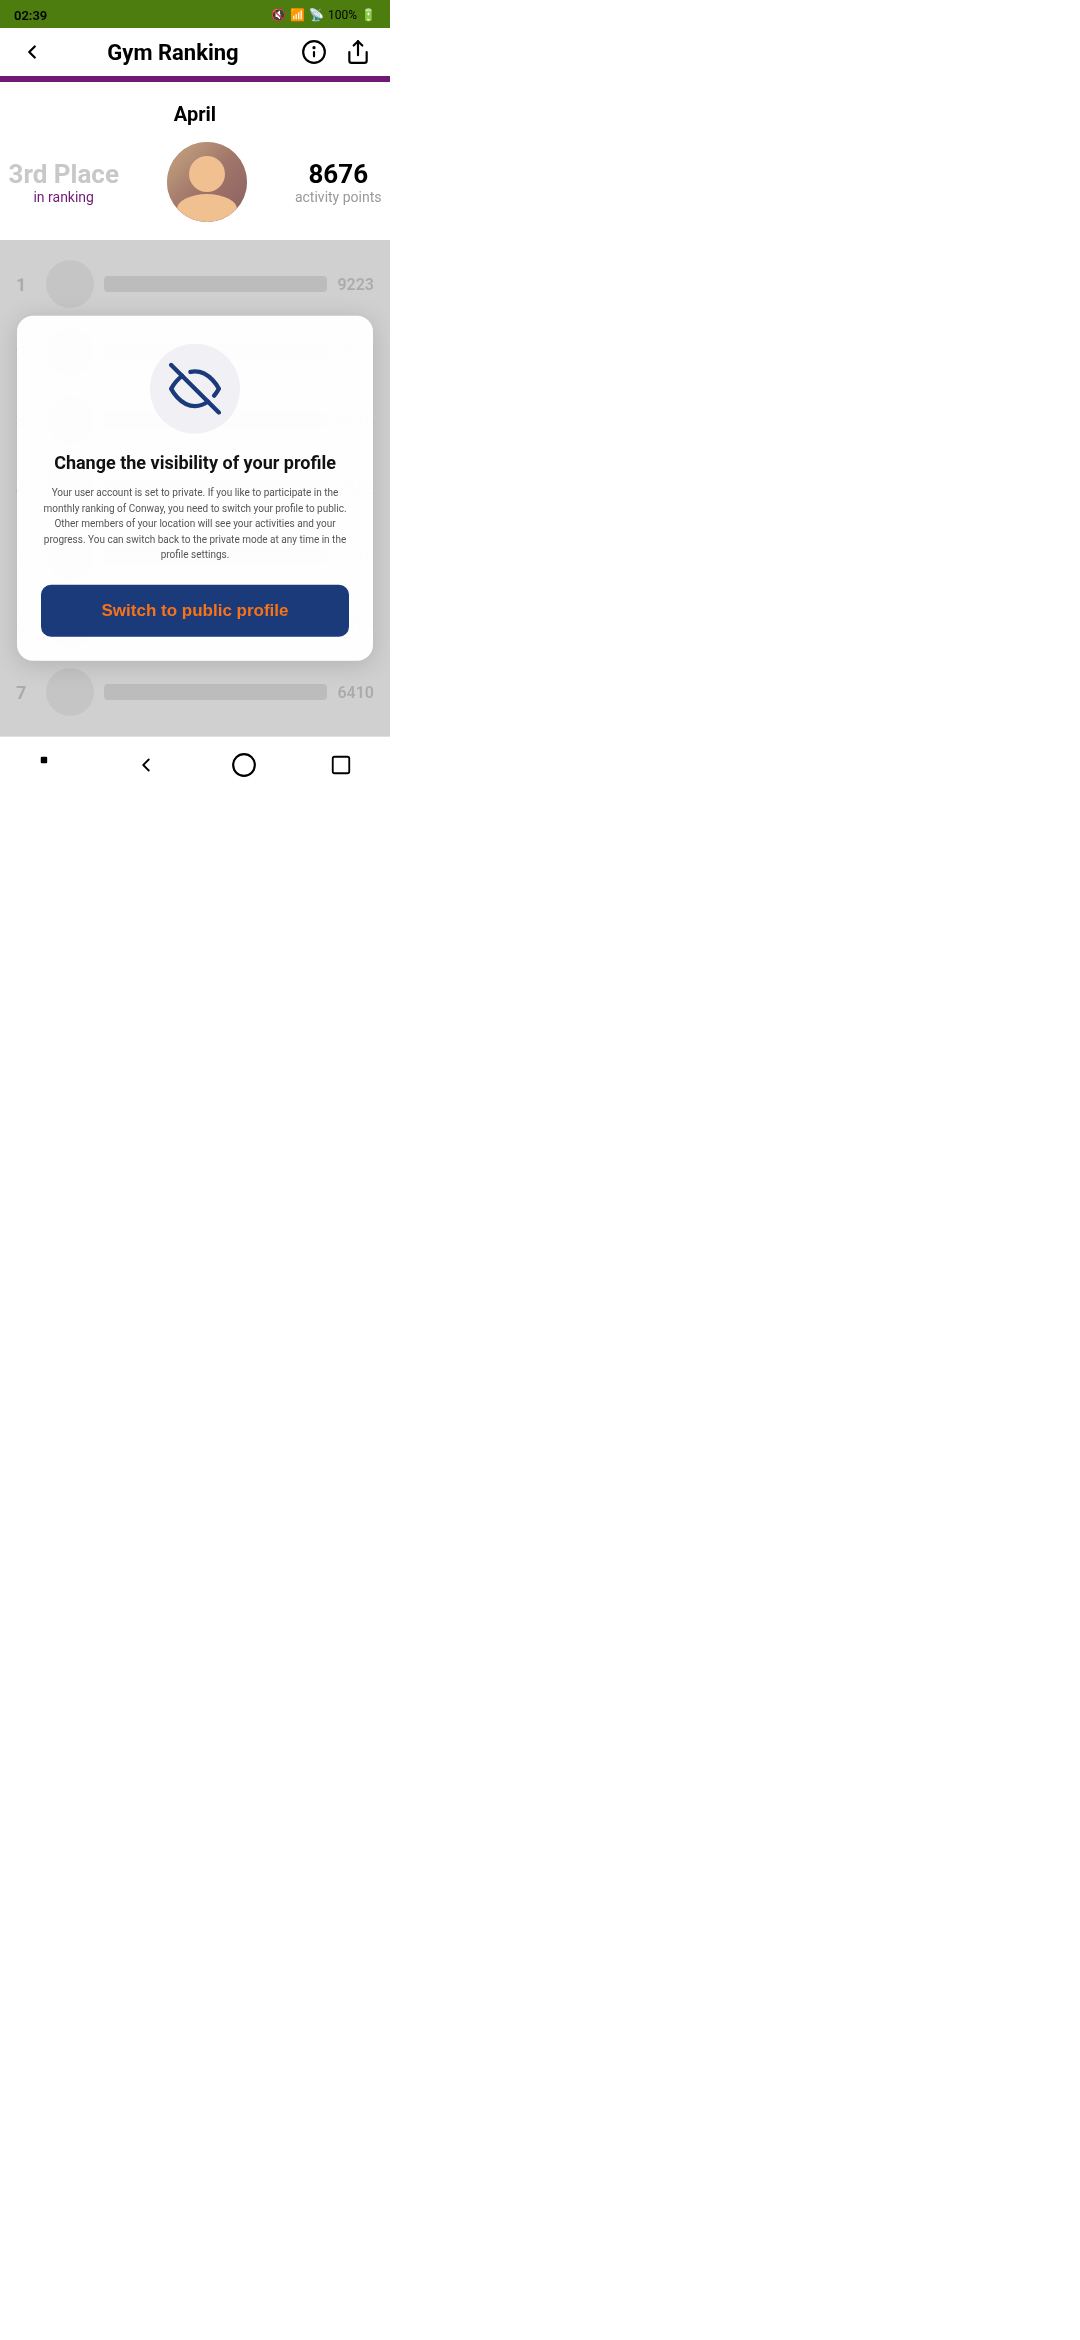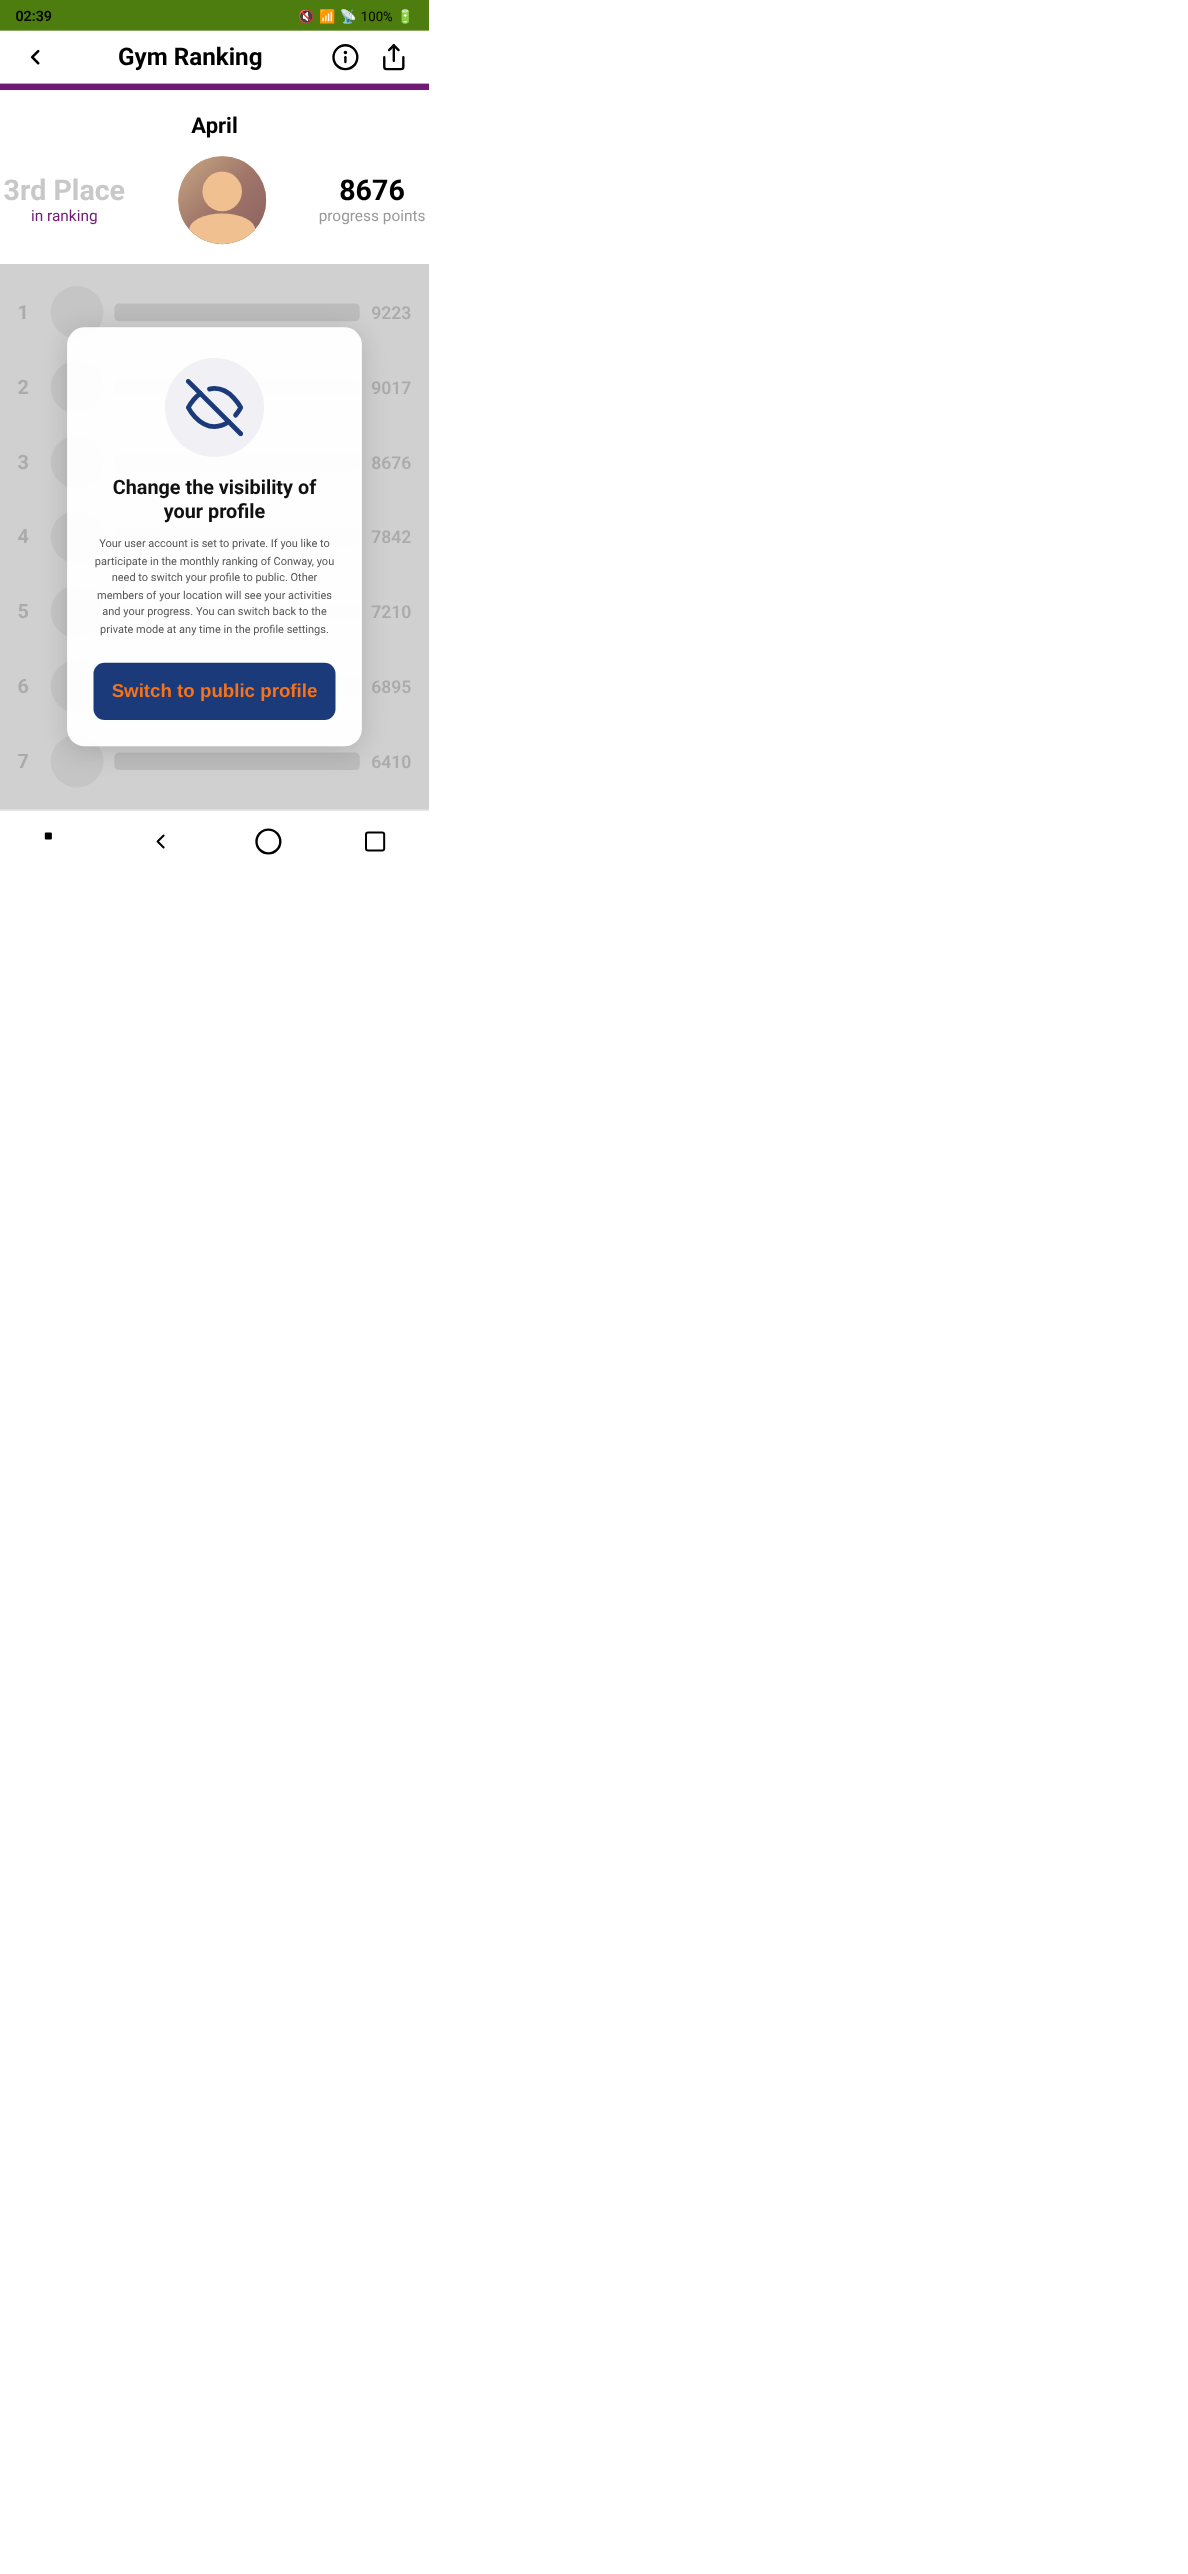--- a/index.html
+++ b/index.html
@@ -196,21 +196,21 @@
       font-weight: 600;
       color: #888;
     }
 
     
     .overlay-card {
       position: absolute;
       top: 50%;
       left: 50%;
       transform: translate(-50%, -50%);
-      width: 268px;
+      width: 356px;
       background: rgba(255,255,255,0.97);
       border-radius: 16px;
       padding: 28px 24px 24px;
       display: flex;
       flex-direction: column;
       align-items: center;
       text-align: center;
       box-shadow: 0 4px 24px rgba(0,0,0,0.15);
     }
 
@@ -316,21 +316,21 @@
   <div class="profile-row">
     <div class="profile-rank">
       <div class="rank-number">3rd Place</div>
       <div class="rank-label">in ranking</div>
     </div>
     <div class="profile-avatar">
       <div class="avatar-img"></div>
     </div>
     <div class="profile-points">
       <div class="points-number">8676</div>
-      <div class="points-label">progress points</div>
+      <div class="points-label">activity points</div>
     </div>
   </div>
 </div>
 
 <div class="ranking-background">
 
   <div class="ranking-bg-rows">
     <div class="ranking-bg-row">
       <span class="bg-rank-num">1</span>
       <div class="bg-avatar"></div>

